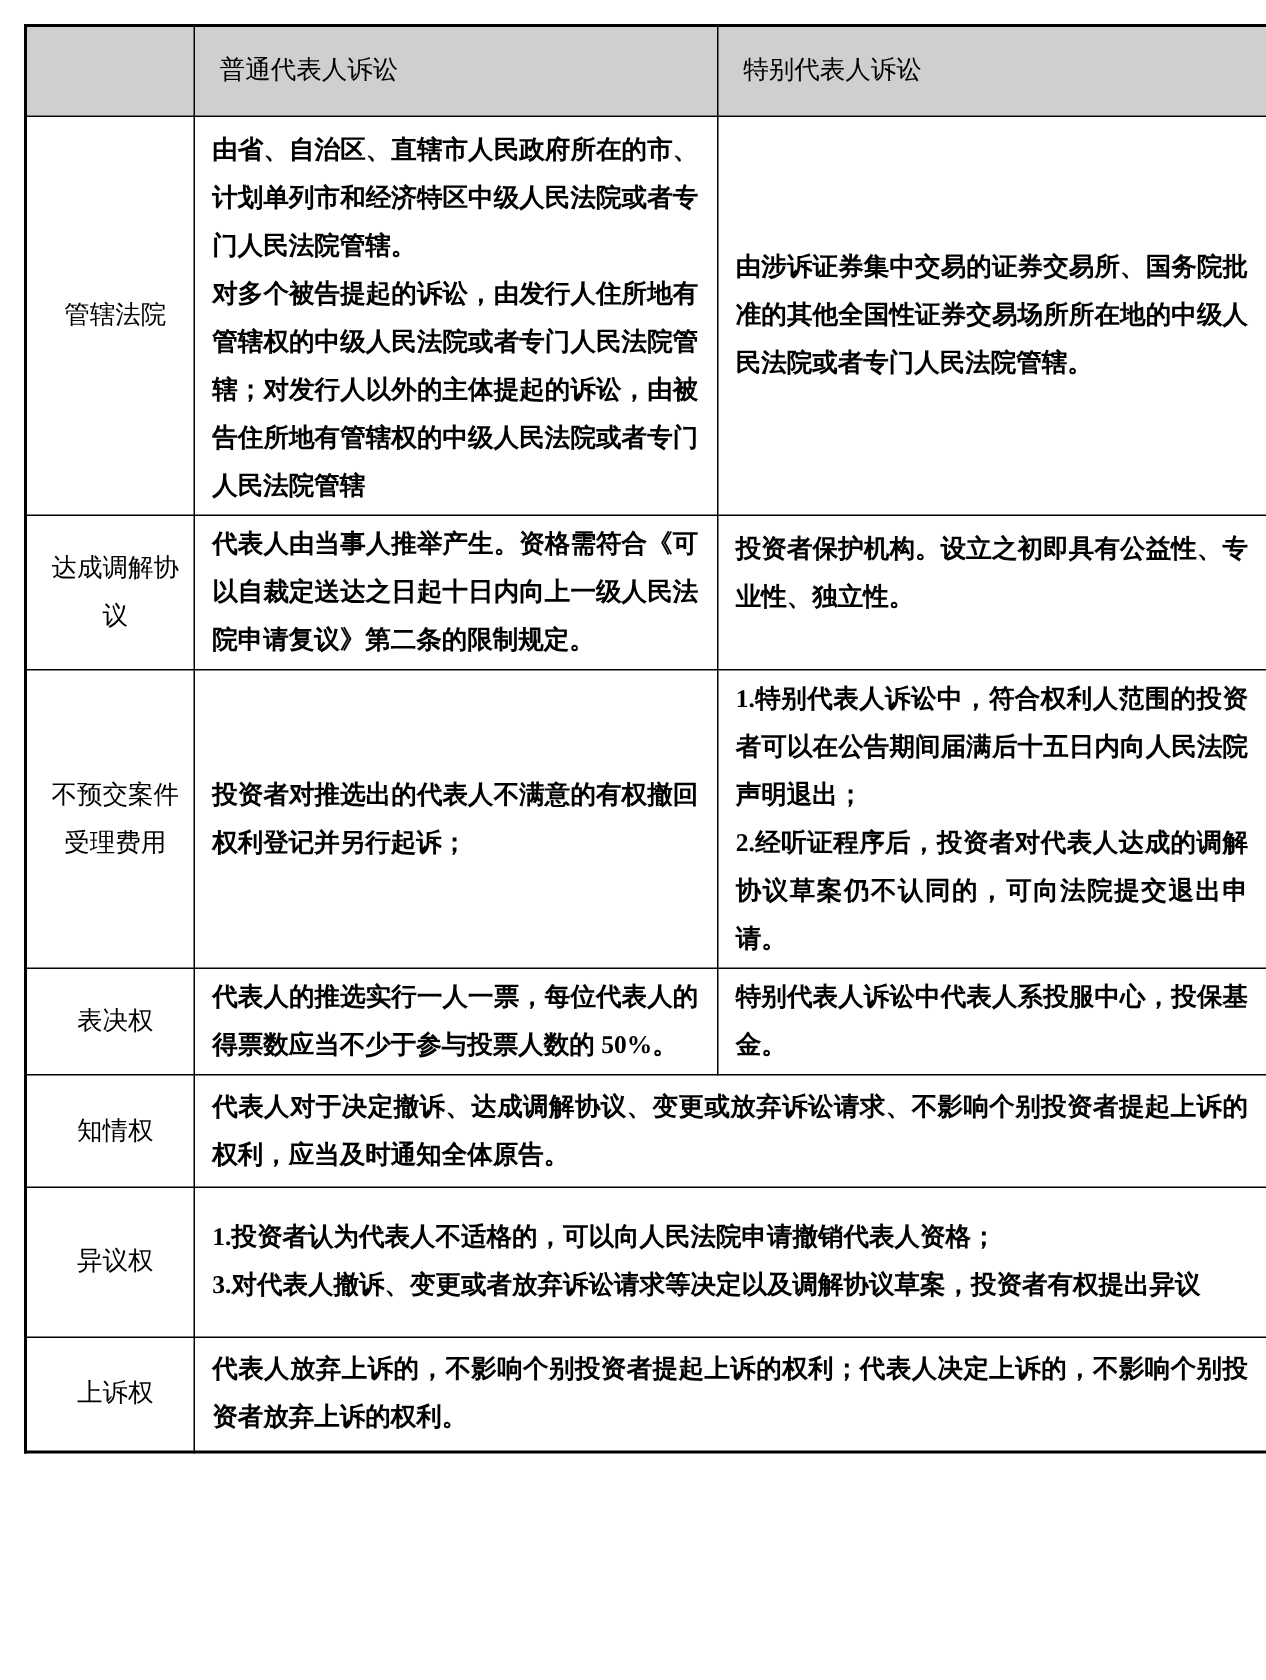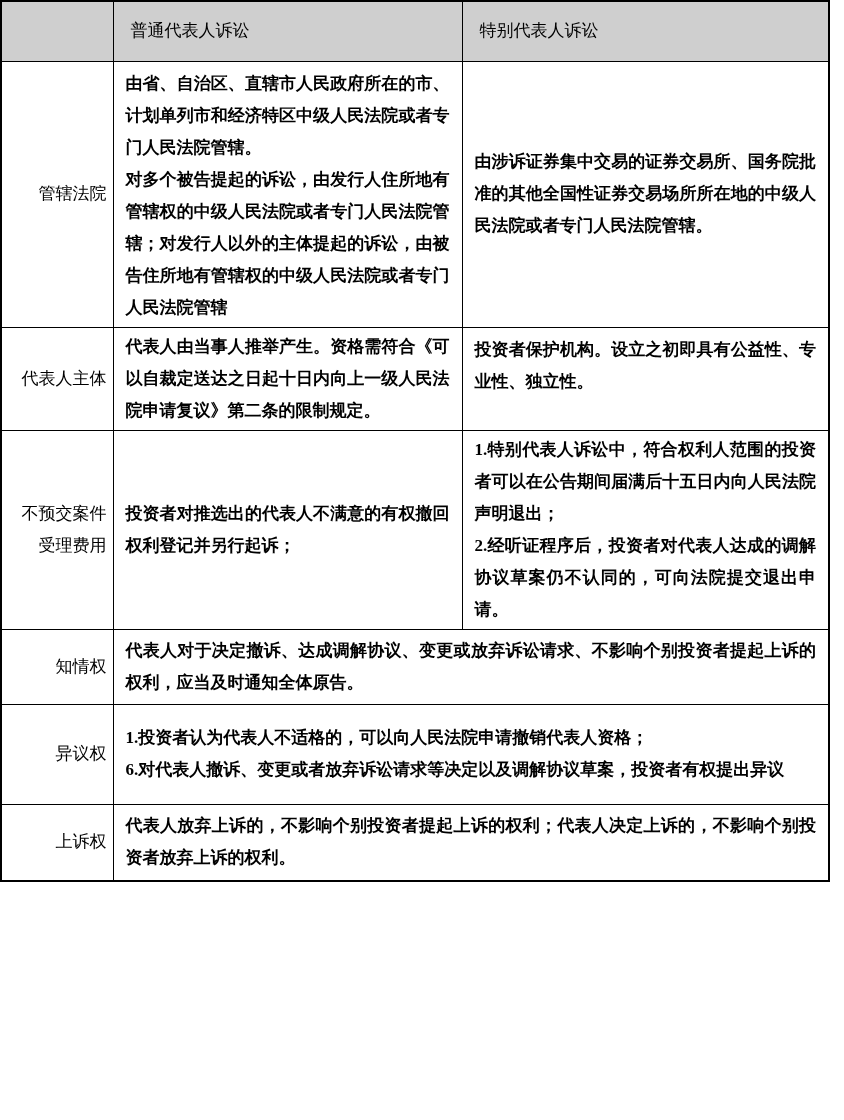--- a/index.html
+++ b/index.html
@@ -6,21 +6,21 @@
     margin: 0;
     padding: 0;
     background: var(--page_bg, #ffffff);
     color: var(--text, #000000);
     font-family: "Liberation Serif", "DejaVu Serif", serif;
   }
   .page {
     width: 844px;
     height: 1060px;
     box-sizing: border-box;
-    padding: 0;
+    padding: 16px;
     background: var(--page_bg, #ffffff);
   }
   table.cmp {
     width: 828px;
     table-layout: fixed;
     border-collapse: collapse;
     border: 2px solid var(--border, #000000);
   }
   col.c0 { width: 112px; }
   col.c1 { width: 349px; }
@@ -35,21 +35,21 @@
   thead th {
     background: var(--header_bg, #cfcfcf);
     text-align: left;
     padding: 2px 10px 2px 17px;
     height: 60px;
     line-height: 24px;
   }
   td.label {
     padding: 2px 6px 2px 13px;
     line-height: 32px;
-    text-align: right;
+    text-align: center;
     margin-left: 44px;
   }
   td.cell {
     padding: 3px 12px;
     line-height: 32px;
   }
   td.cell p {
     margin: 0;
     text-align: justify;
     font-weight: bold;
@@ -90,54 +90,63 @@
         <td class="cell va-top">
           <p>由省、自治区、直辖市人民政府所在的市、计划单列市和经济特区中级人民法院或者专门人民法院管辖。</p>
           <p>对多个被告提起的诉讼，由发行人住所地有管辖权的中级人民法院或者专门人民法院管辖；对发行人以外的主体提起的诉讼，由被告住所地有管辖权的中级人民法院或者专门人民法院管辖</p>
         </td>
         <td class="cell">
           <p>由涉诉证券集中交易的证券交易所、国务院批准的其他全国性证券交易场所所在地的中级人民法院或者专门人民法院管辖。</p>
         </td>
       </tr>
 
       <tr class="r-1">
-        <td class="label">代表人主体</td>
+        <td class="label">达成调解协议</td>
         <td class="cell">
           <p>代表人由当事人推举产生。资格需符合《可以自裁定送达之日起十日内向上一级人民法院申请复议》第二条的限制规定。</p>
         </td>
         <td class="cell va-top">
           <p>投资者保护机构。设立之初即具有公益性、专业性、独立性。</p>
         </td>
       </tr>
 
       <tr class="r-2">
         <td class="label">不预交案件受理费用</td>
         <td class="cell">
           <p>投资者对推选出的代表人不满意的有权撤回权利登记并另行起诉；</p>
         </td>
         <td class="cell">
           <p>1.特别代表人诉讼中，符合权利人范围的投资者可以在公告期间届满后十五日内向人民法院声明退出；</p>
           <p>2.经听证程序后，投资者对代表人达成的调解协议草案仍不认同的，可向法院提交退出申请。</p>
         </td>
       </tr>
 
 
+      <tr class="r-4">
+        <td class="label">表决权</td>
+        <td class="cell">
+          <p>代表人的推选实行一人一票，每位代表人的得票数应当不少于参与投票人数的 50%。</p>
+        </td>
+        <td class="cell">
+          <p>特别代表人诉讼中代表人系投服中心，投保基金。</p>
+        </td>
+      </tr>
 
       <tr class="r-5">
         <td class="label">知情权</td>
         <td class="cell" colspan="2">
           <p>代表人对于决定撤诉、达成调解协议、变更或放弃诉讼请求、不影响个别投资者提起上诉的权利，应当及时通知全体原告。</p>
         </td>
       </tr>
 
       <tr class="r-6">
         <td class="label">异议权</td>
         <td class="cell" colspan="2">
           <p>1.投资者认为代表人不适格的，可以向人民法院申请撤销代表人资格；</p>
-          <p>6.对代表人撤诉、变更或者放弃诉讼请求等决定以及调解协议草案，投资者有权提出异议</p>
+          <p>3.对代表人撤诉、变更或者放弃诉讼请求等决定以及调解协议草案，投资者有权提出异议</p>
         </td>
       </tr>
 
 
       <tr class="r-8">
         <td class="label">上诉权</td>
         <td class="cell" colspan="2">
           <p>代表人放弃上诉的，不影响个别投资者提起上诉的权利；代表人决定上诉的，不影响个别投资者放弃上诉的权利。</p>
         </td>
       </tr>

